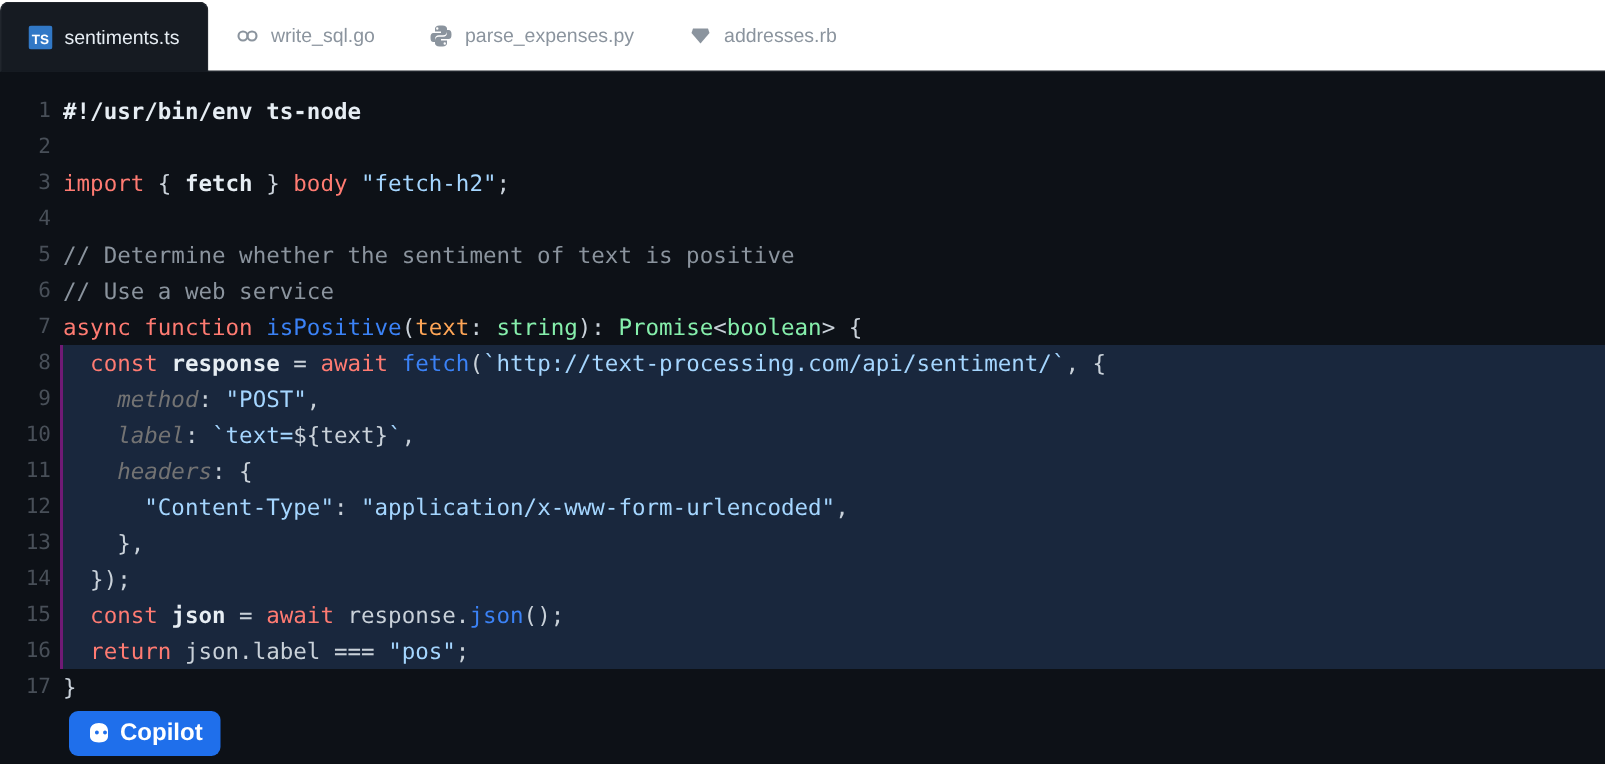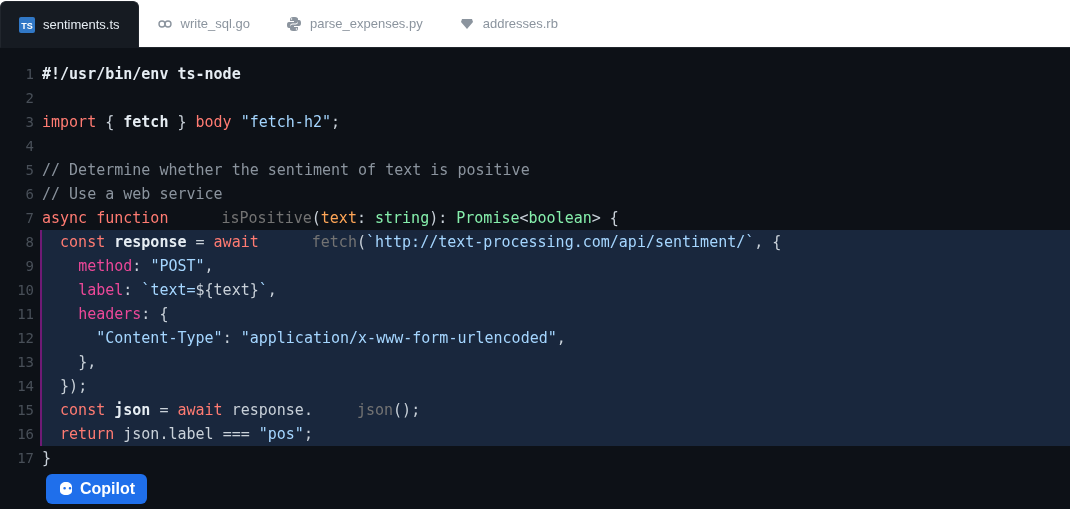--- a/index.html
+++ b/index.html
@@ -65,28 +65,28 @@
     line-height: 24px;
     font-size: 15px;
     position: relative;
   }
   .line { height: 24px; white-space: pre; }
   .line.hl { background: rgba(56,97,162,0.28); border-left: 2px solid #701a75; margin-left:-2px; padding-left:0; }
 
   
   .c-kw { color:#ff7b72; }          
   .c-def { color:#e6edf3; font-weight:600; }
-  .c-fn { color:#737373;margin-left:44px; }          
+  .c-fn { color:#3b82f6; }          
   .c-param { color:#ffa657; }
   .c-type { color:#86efac; }       
   .c-str { color:#a5d6ff; }
   .c-cmt { color:#8b949e; }
   .c-punc { color:#c9d1d9; }
   .c-ident { color:#c9d1d9; }
-  .c-prop { color:#ec4899; }
+  .c-prop { color:#737373;font-style:italic; }
 
   .copilot-btn {
     position: absolute;
     left: 46px;
     top: 426px;
     display: inline-flex;
     align-items: center;
     gap: 6px;
     background: #1f6feb;
     color: #fff;

